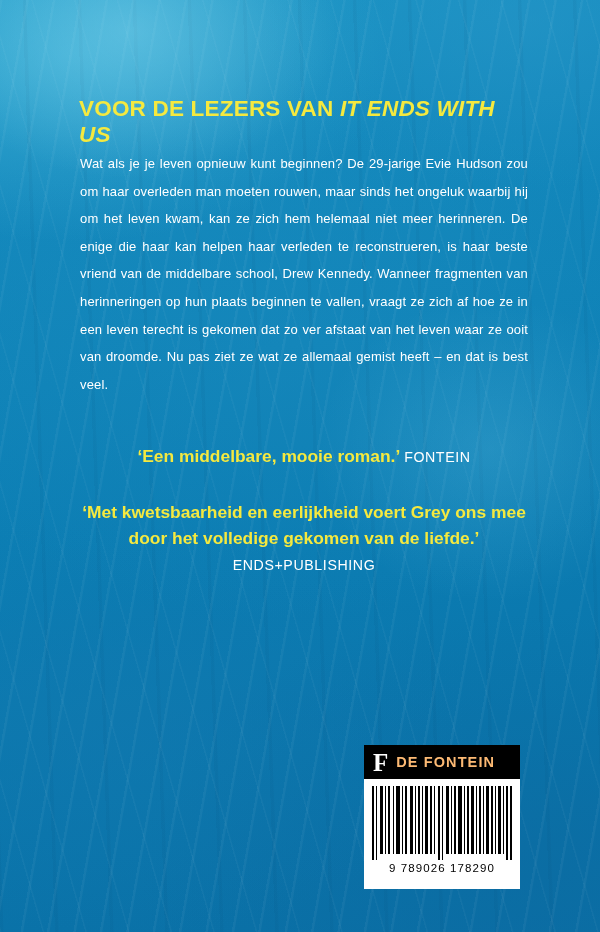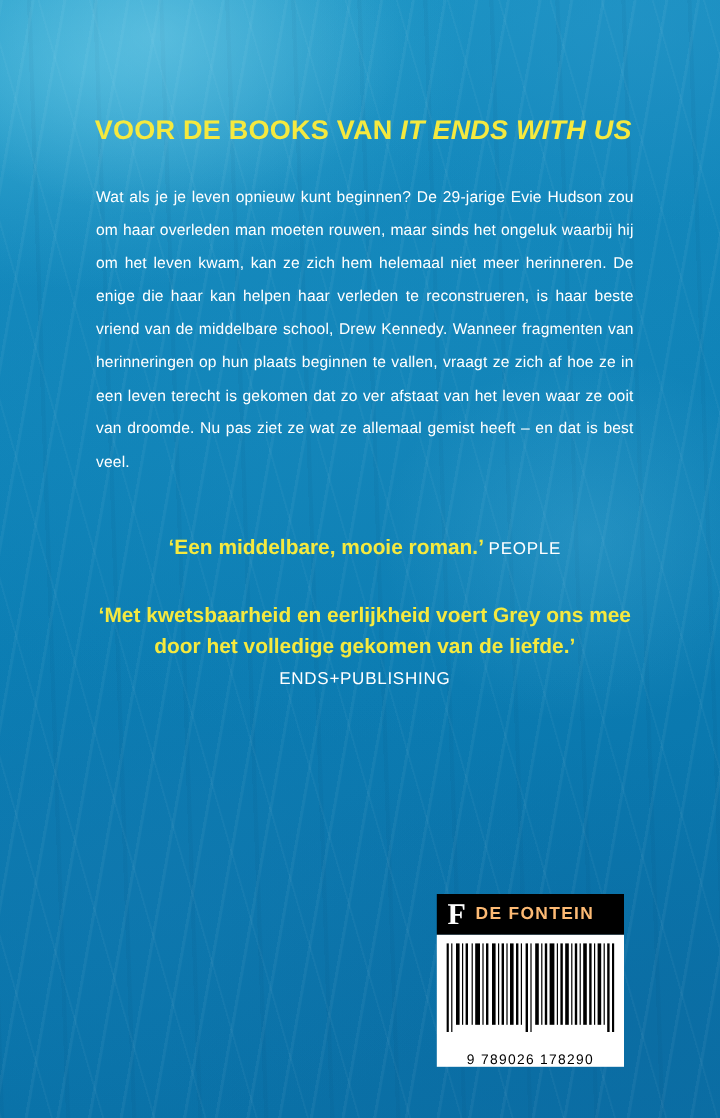--- a/index.html
+++ b/index.html
@@ -167,41 +167,41 @@
     width: 100%;
     height: 74px;
     display: block;
   }
   .barcode-number {
     text-align: center;
     color: #000000;
     font-family: "Liberation Sans", sans-serif;
     font-size: 11.5px;
     letter-spacing: 1.1px;
-    margin-top: 18px;
+    margin-top: 2px;
   }
 </style>
 </head>
 <body>
 
 <div class="cover">
   <div class="water-streaks"></div>
   <div class="glow-top"></div>
   <div class="glow-mid"></div>
 
   <div class="content">
 
     <div class="headline">
-      <span class="plain">VOOR DE BOOKS VAN </span><span class="title-italic">IT ENDS WITH US</span>
+      <span class="plain">VOOR DE LEZERS VAN </span><span class="title-italic">IT ENDS WITH US</span>
     </div>
 
     <div class="blurb">Wat als je je leven opnieuw kunt beginnen? De 29-jarige Evie Hudson zou om haar overleden man moeten rouwen, maar sinds het ongeluk waarbij hij om het leven kwam, kan ze zich hem helemaal niet meer herinneren. De enige die haar kan helpen haar verleden te reconstrueren, is haar beste vriend van de middelbare school, Drew Kennedy. Wanneer fragmenten van herinneringen op hun plaats beginnen te vallen, vraagt ze zich af hoe ze in een leven terecht is gekomen dat zo ver afstaat van het leven waar ze ooit van droomde. Nu pas ziet ze wat ze allemaal gemist heeft – en dat is best veel.</div>
 
     <div class="quote-block quote-1">
-      <span>‘Een middelbare, mooie roman.’ </span><span class="source">PEOPLE</span>
+      <span>‘Een middelbare, mooie roman.’ </span><span class="source">FONTEIN</span>
     </div>
 
     <div class="quote-block quote-2">
       <span>‘Met kwetsbaarheid en eerlijkheid voert Grey ons mee door het volledige gekomen van de liefde.’ </span><span class="source">ENDS+PUBLISHING</span>
     </div>
 
 
     <div class="publisher-logo">
       <span class="logo-f">F</span>
       <span class="logo-text">DE FONTEIN</span>

